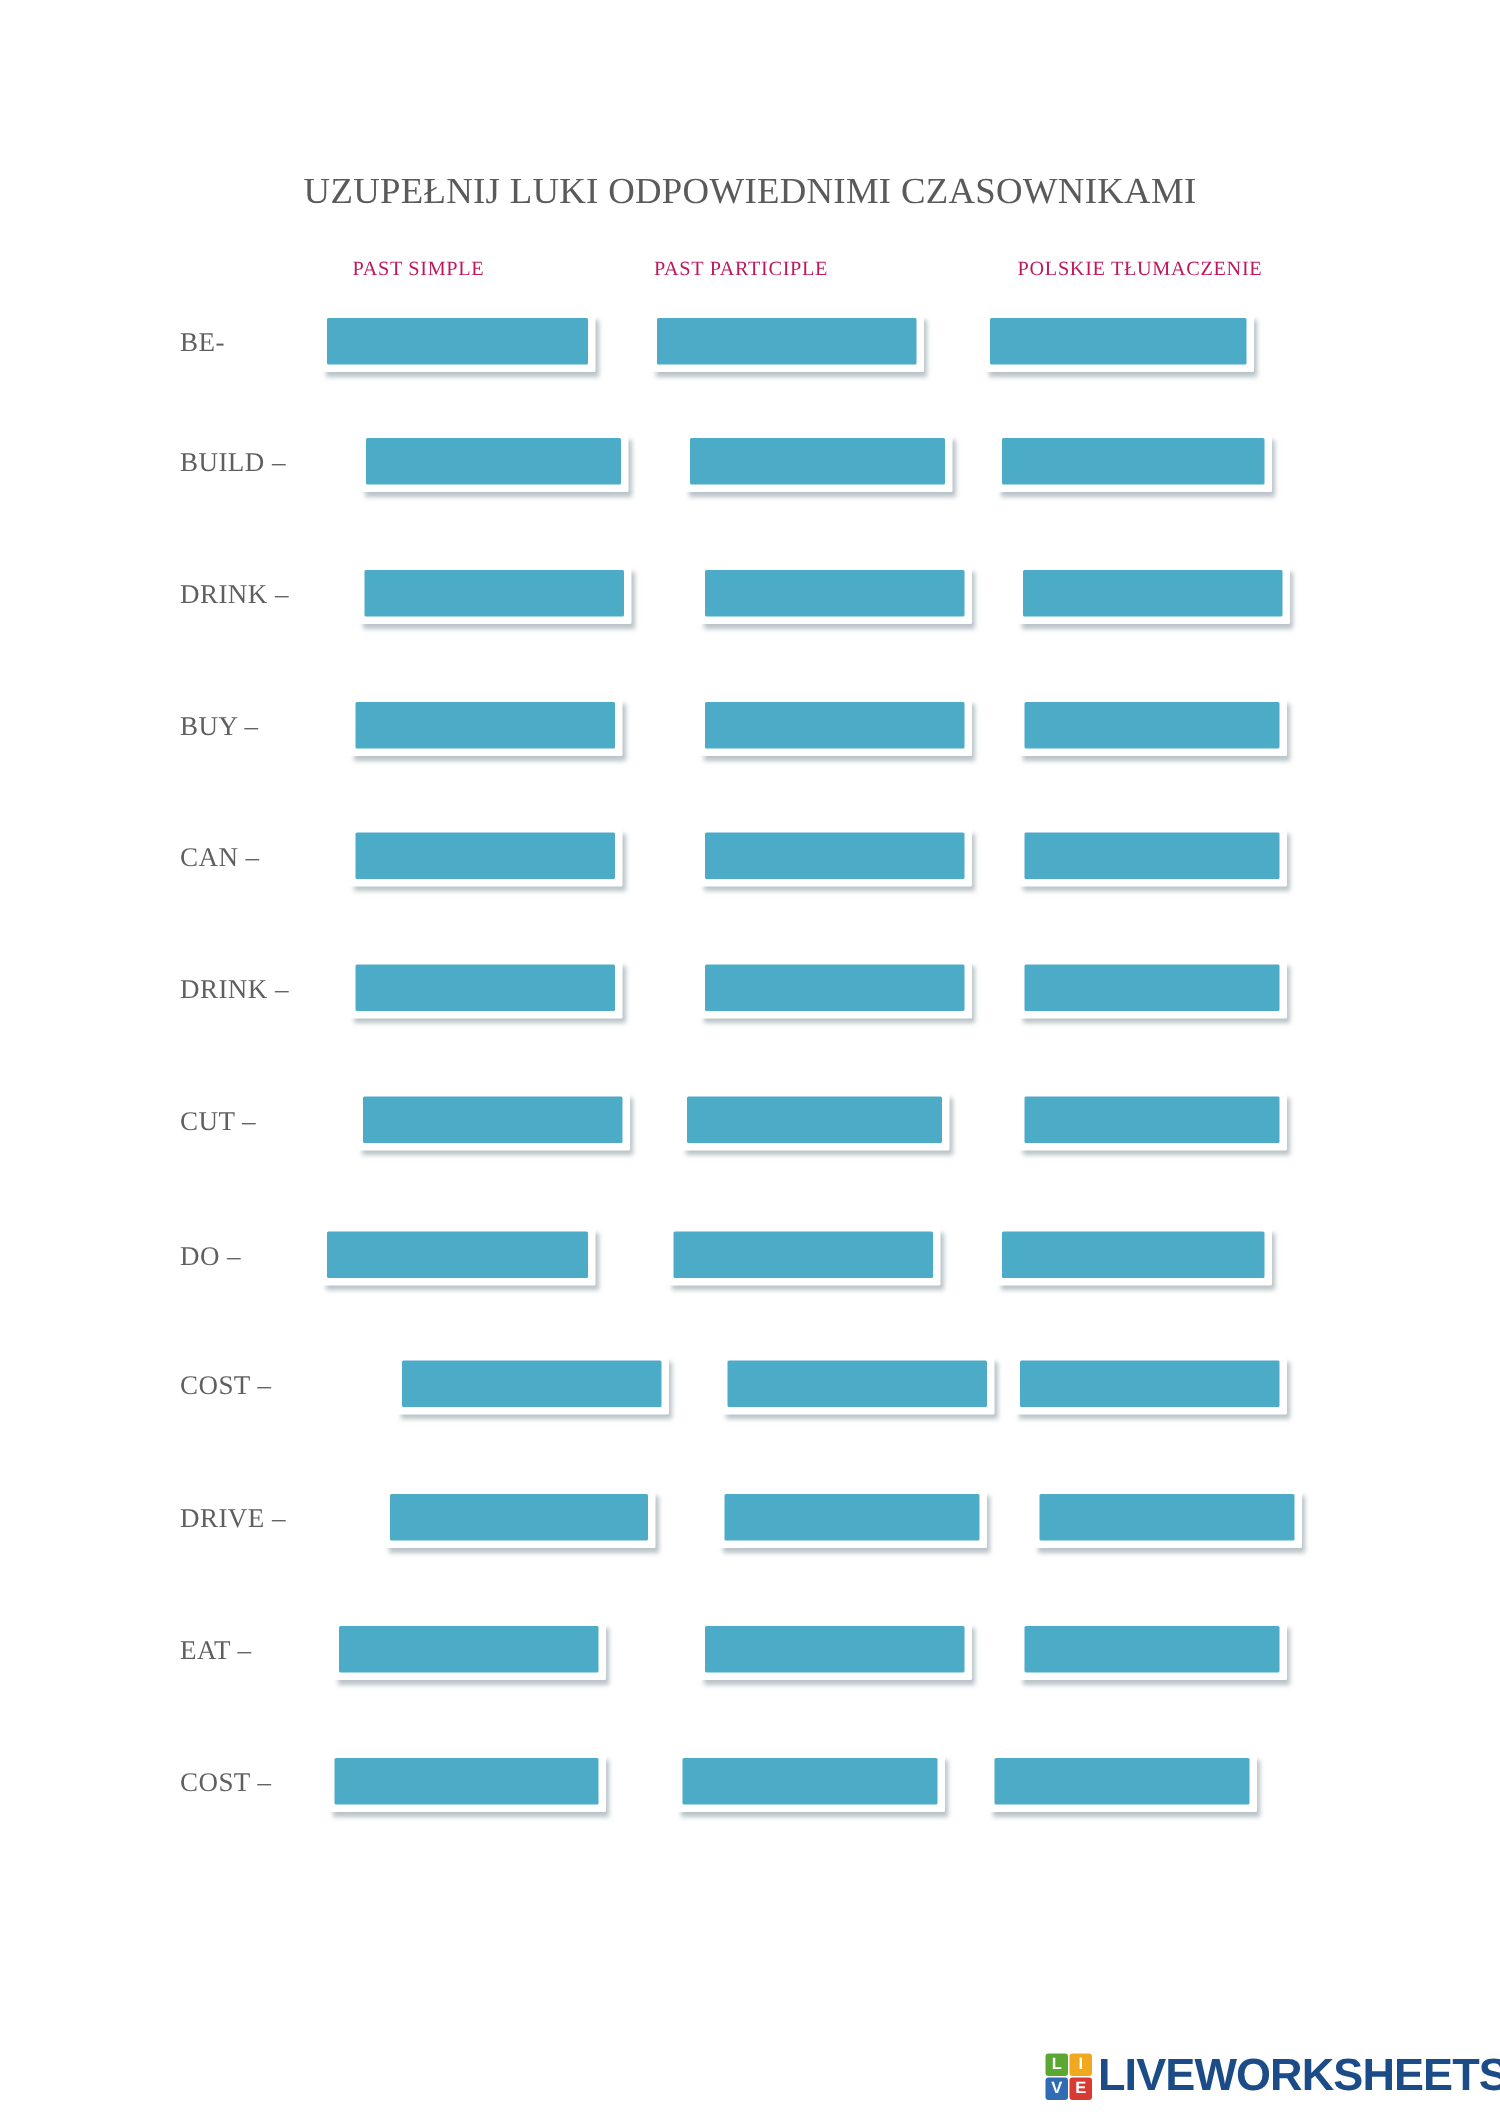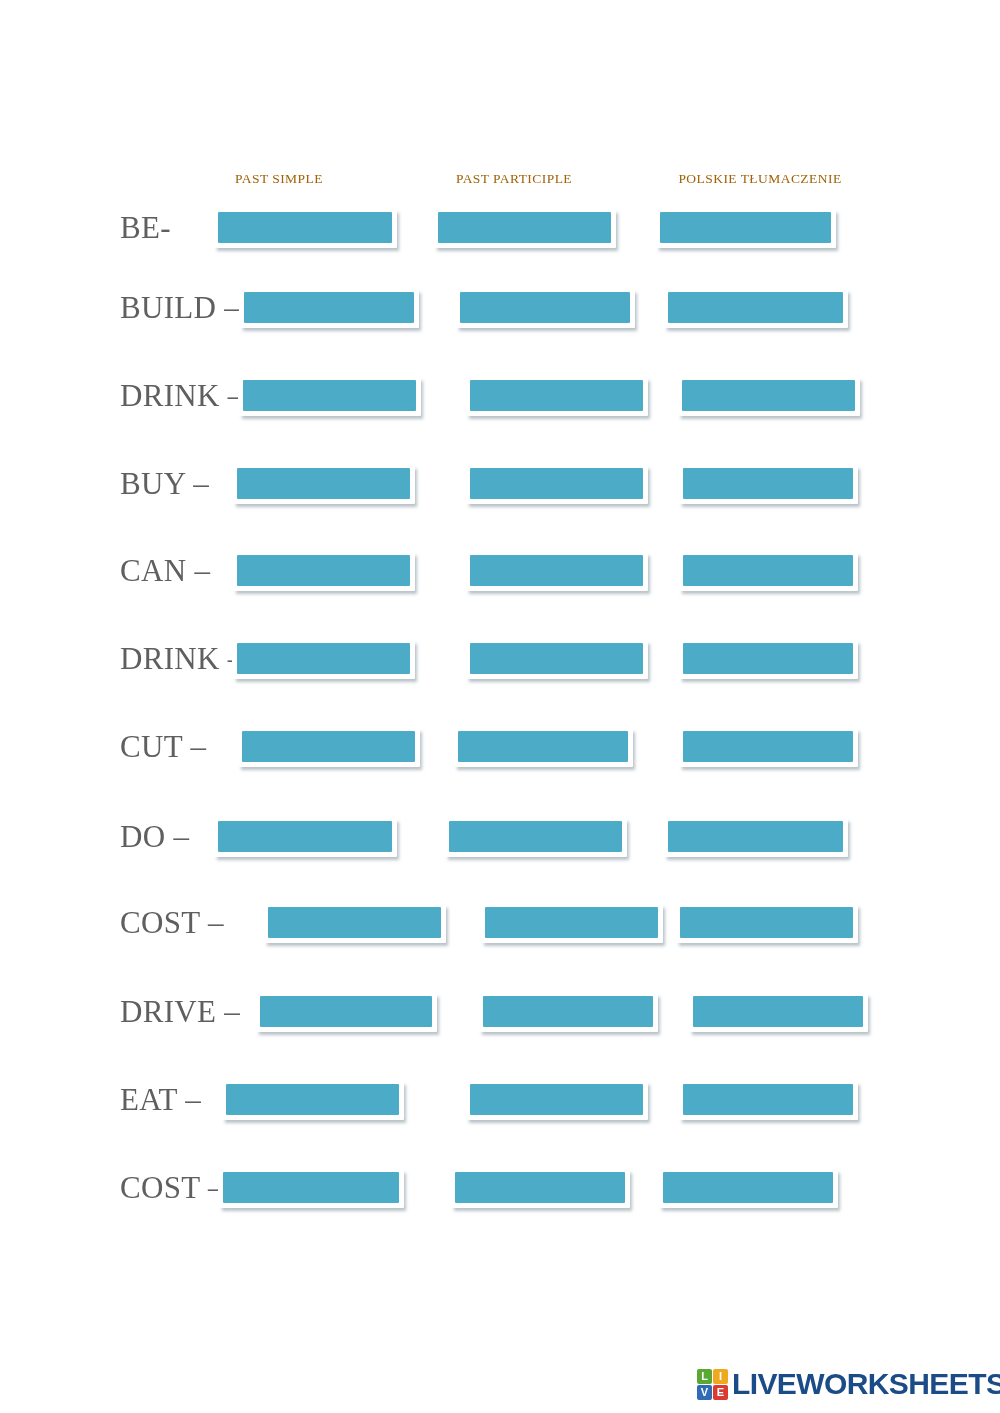--- a/index.html
+++ b/index.html
@@ -38,45 +38,45 @@
     white-space: nowrap;
   }
 
   
   .col-header {
     position: absolute;
     top: 171px;
     font-family: "Liberation Serif", serif;
     font-size: 13.5px;
     letter-spacing: 0.45px;
-    color: #a16207;
+    color: #be185d;
     white-space: nowrap;
     text-align: right;
     transform: translateX(-50%);
   }
   #col-header-0 { left: 279px; }
-  #col-header-1 { left: 514px; }
+  #col-header-1 { left: 494px; }
   #col-header-2 { left: 760px; }
 
   
   .verb-row {
     position: absolute;
     left: 0;
     width: 1000px;
     height: 60px;
   }
 
   .verb-label {
     position: absolute;
     left: 120px;
     top: 0;
     height: 60px;
     line-height: 60px;
     font-family: "Liberation Serif", serif;
-    font-size: 31px;
+    font-size: 18px;
     color: #5f5f5f;
     white-space: nowrap;
     letter-spacing: 0.3px;
   }
 
   
   .answer-box {
     position: absolute;
     background: #ffffff;
     padding: 4px 5px 5px 5px;
@@ -132,20 +132,21 @@
     color: #1b4c87;
     white-space: nowrap;
     line-height: 1;
   }
 </style>
 </head>
 <body>
 
 <div id="sheet">
 
+  <div id="worksheet-title">UZUPEŁNIJ LUKI ODPOWIEDNIMI CZASOWNIKAMI</div>
 
   <div class="col-header" id="col-header-0">PAST SIMPLE</div>
   <div class="col-header" id="col-header-1">PAST PARTICIPLE</div>
   <div class="col-header" id="col-header-2">POLSKIE TŁUMACZENIE</div>
 
   <div id="rows-container">
       <div class="verb-row" style="top: 198px;">
         <div class="verb-label">BE-</div>
       </div>
       <div class="verb-row" style="top: 278px;">

